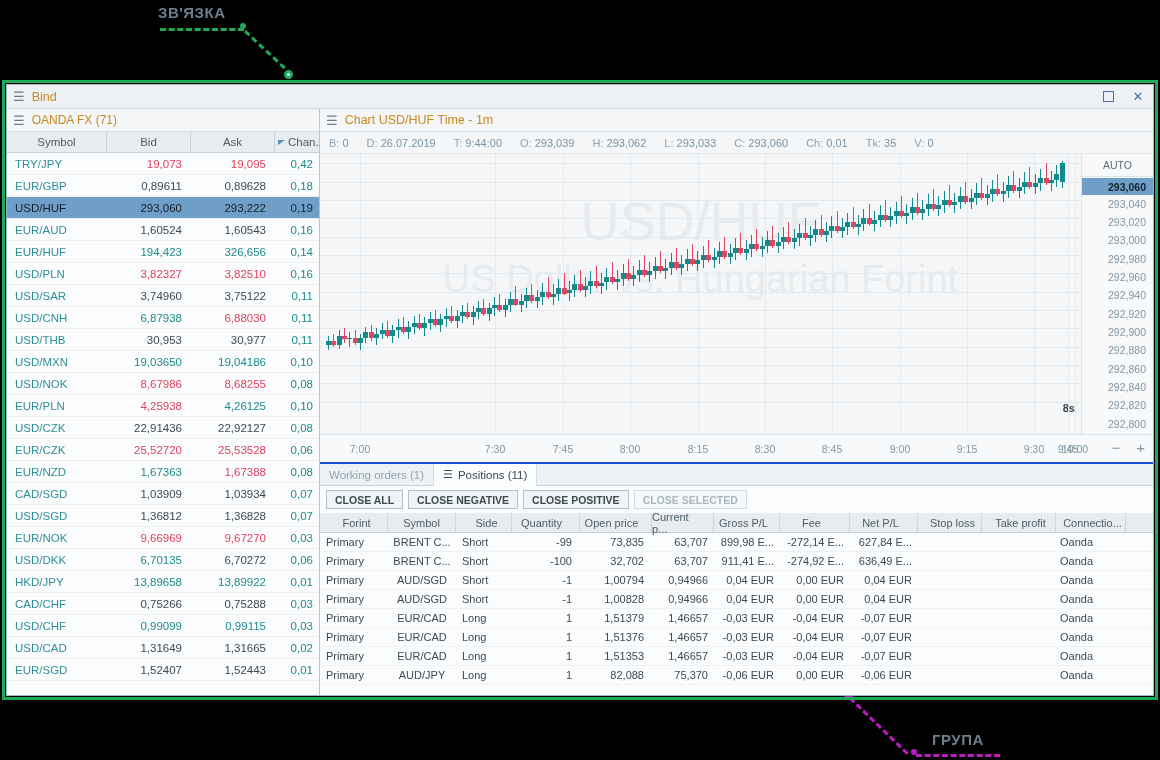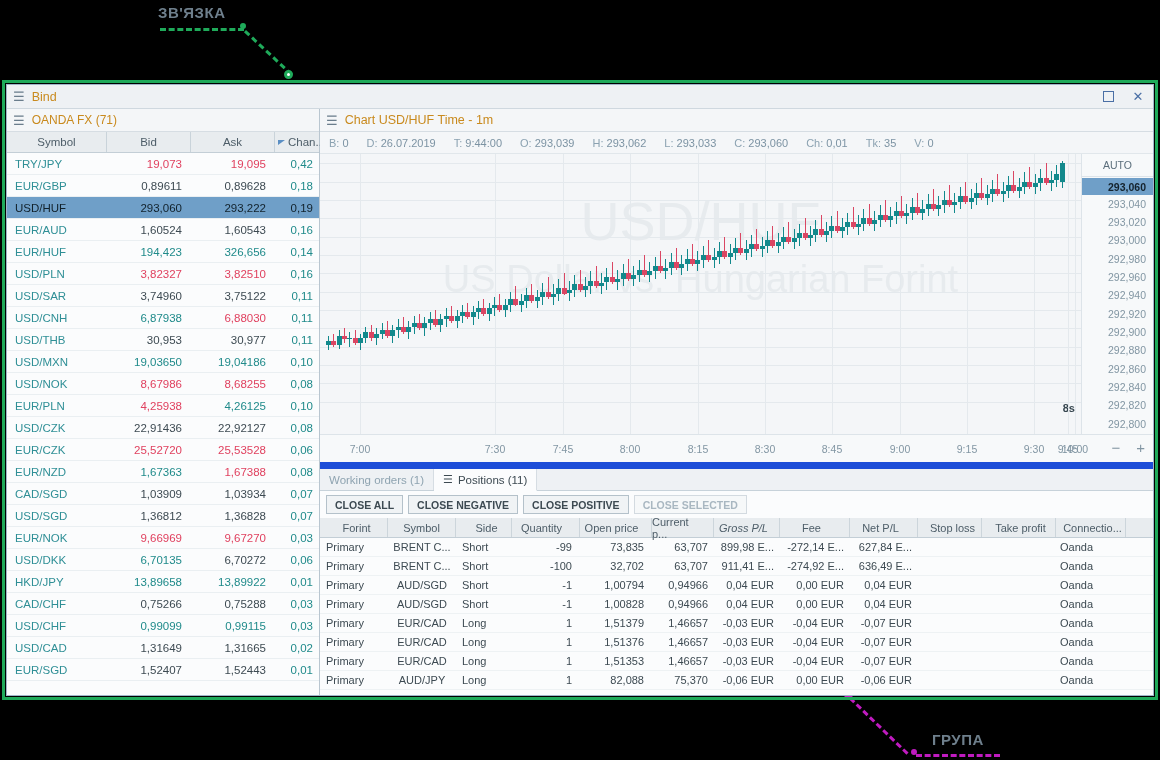--- a/index.html
+++ b/index.html
@@ -140,21 +140,21 @@
     height: 28px; flex: none; border-top: 1px solid #dde4e9;
     position: relative; background: #f7f9fa; display: flex; align-items: center;
   }
   .ttick { position: absolute; font-size: 10.5px; color: #8296a3; transform: translateX(-50%); }
   .zoomctl {
     position: absolute; right: 8px; top: 4px; display: flex; gap: 16px;
     color: #8296a3; font-size: 15px;
   }
 
   
-  #pos { flex: 1; display: flex; flex-direction: column; min-height: 0; background: #fbfcfd; border-top: 7px solid #1d4ed8; }
+  #pos { flex: 1; display: flex; flex-direction: column; min-height: 0; background: #fbfcfd; border-top: 2px solid #1d4ed8; }
   .tabs { height: 22px; display: flex; flex: none; background: #eef1f4; border-bottom: 1px solid #c7d2da; }
   .tab {
     display: flex; align-items: center; padding: 0 9px; font-size: 11.5px;
     color: #8fa4b1; border-right: 1px solid #d6dde3;
   }
   .tab.active { background: #fbfcfd; color: #3d4a52; border-bottom: 1px solid #fbfcfd; margin-bottom: -1px; }
   .tab .hm { margin-right: 5px; font-size: 11px; }
   .acts { height: 27px; display: flex; align-items: center; gap: 5px; padding: 0 6px; flex: none; }
   .abtn {
     height: 19px; padding: 0 8px; display: flex; align-items: center;
@@ -1041,21 +1041,21 @@
             <div class="abtn">CLOSE POSITIVE</div>
             <div class="abtn dis">CLOSE SELECTED</div>
           </div>
         <div class="p-cols" id="p-cols">
             <div class="w-acc" style="justify-content: center;">Forint</div>
             <div class="w-sym" style="justify-content: center;">Symbol</div>
             <div class="w-sid" style="justify-content: center;">Side</div>
             <div class="w-qty" style="justify-content: center;">Quantity</div>
             <div class="w-opn" style="justify-content: center;">Open price</div>
             <div class="w-cur" style="justify-content: center;">Current p...</div>
-            <div class="w-gpl" style="justify-content: center; font-style: italic;">Gross P/L</div>
+            <div class="w-gpl" style="justify-content: center;">Gross P/L</div>
             <div class="w-fee" style="justify-content: center;">Fee</div>
             <div class="w-npl" style="justify-content: center;">Net P/L</div>
             <div class="w-sl" style="justify-content: center;">Stop loss</div>
             <div class="w-tp" style="justify-content: center;">Take profit</div>
             <div class="w-con" style="justify-content: center;">Connectio...</div>
           </div>
         <div class="p-rows" id="p-rows">
             <div class="p-row">
               <div class="w-acc">Primary</div>
               <div class="w-sym">BRENT C...</div>

